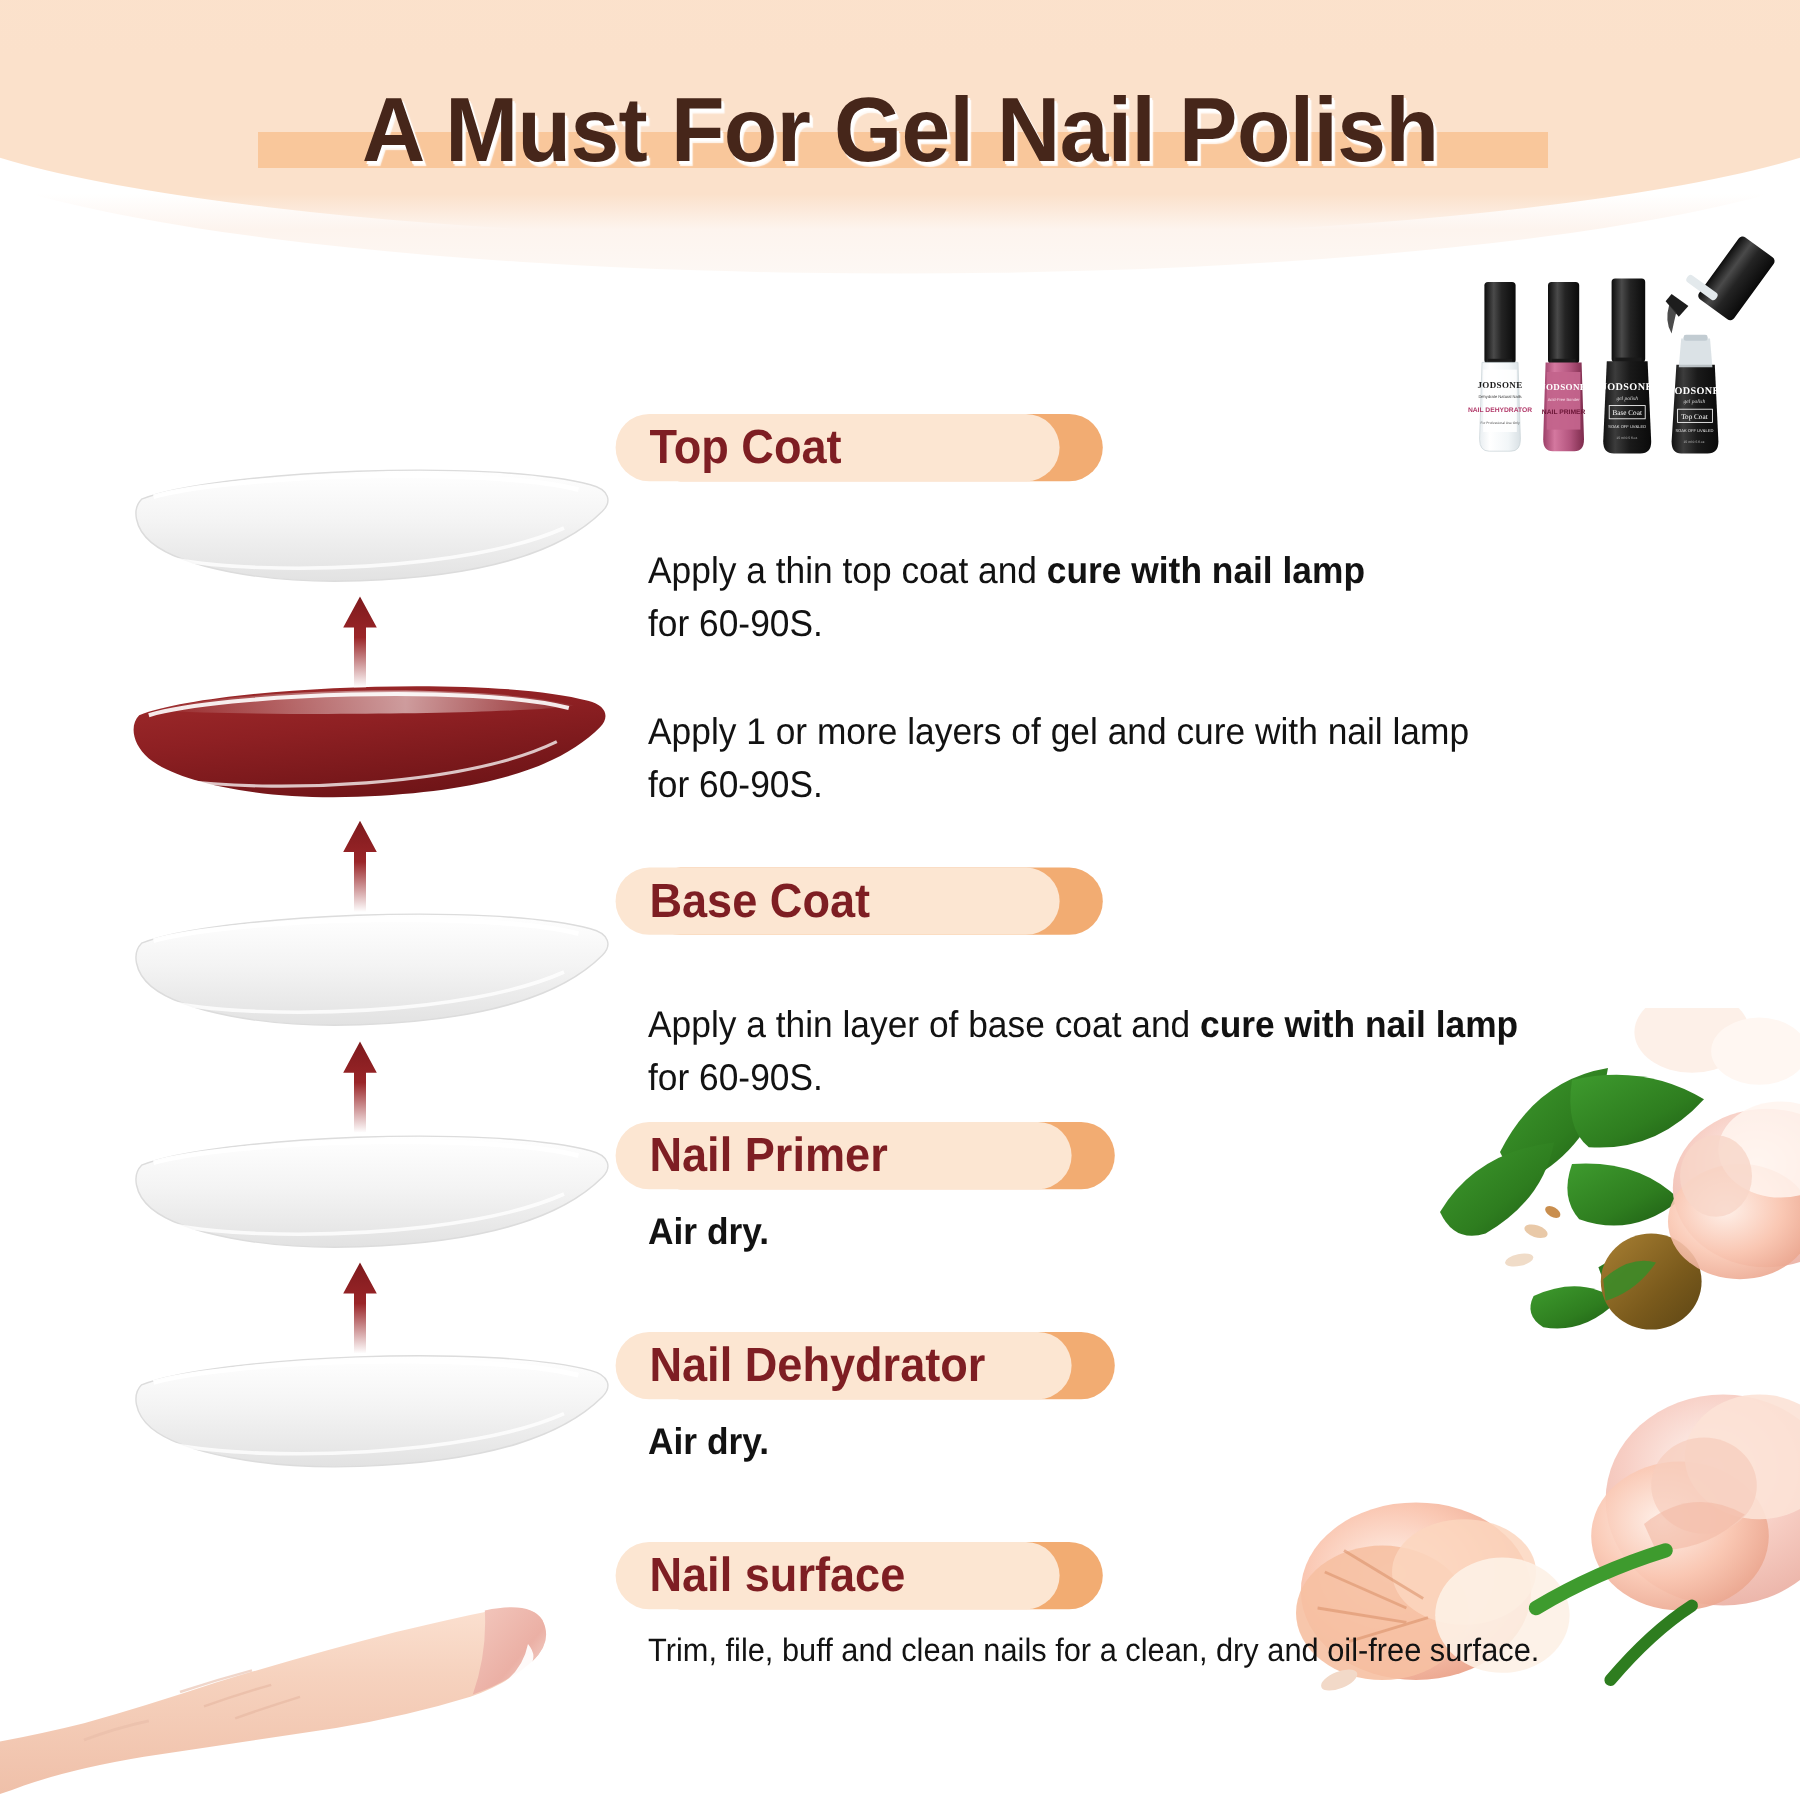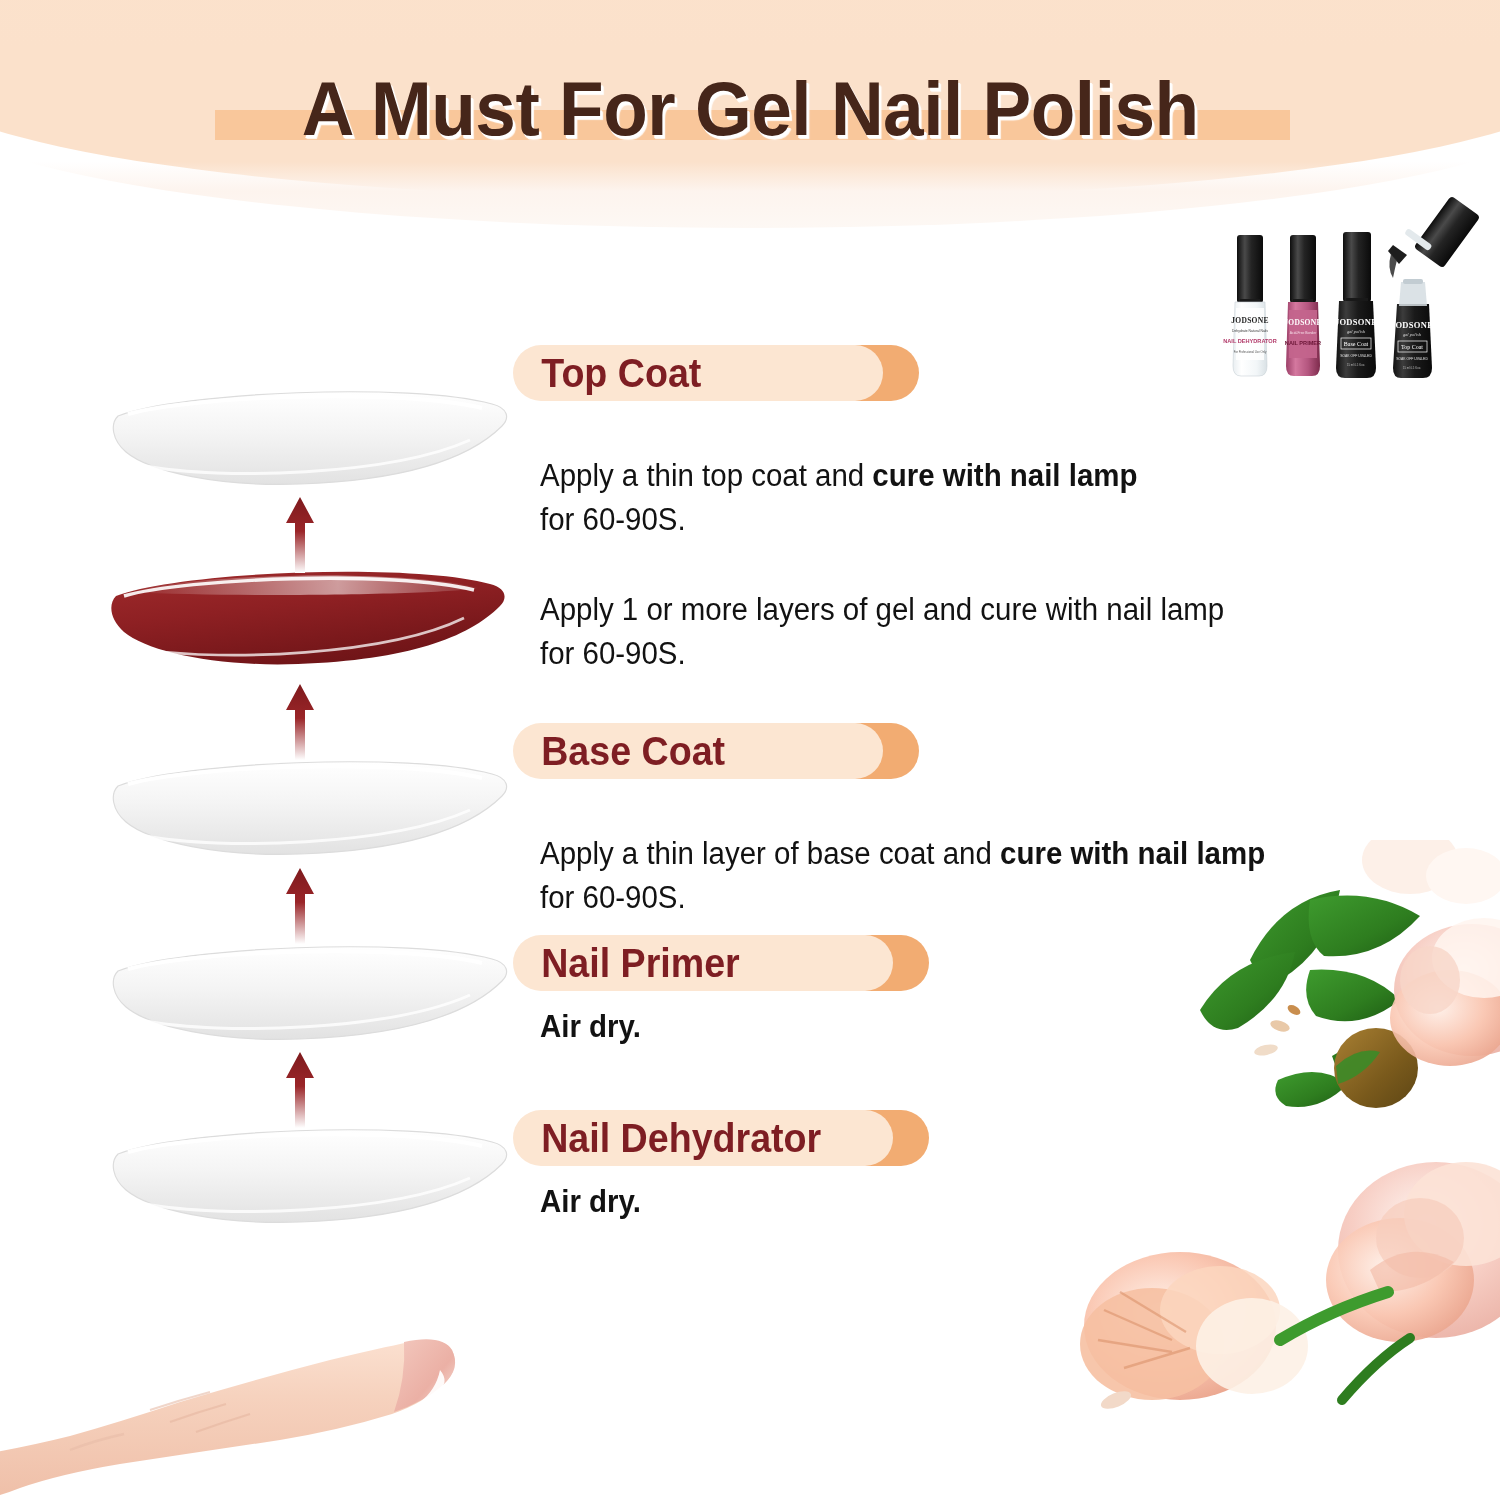--- a/index.html
+++ b/index.html
@@ -314,20 +314,28 @@
 
   <div class="step" style="top:1110px;">
     <div class="pill">
       <span class="pill-back" style="width:390px;"></span>
       <span class="pill-front" style="width:380px;"></span>
       <span class="pill-label">Nail Dehydrator</span>
     </div>
     <div class="step-body strong">Air dry.</div>
   </div>
 
+  <div class="step" style="top:1285px;">
+    <div class="pill">
+      <span class="pill-back" style="width:380px;"></span>
+      <span class="pill-front" style="width:370px;"></span>
+      <span class="pill-label">Nail surface</span>
+    </div>
+    <div class="step-body small">Trim, file, buff and clean nails for a clean, dry and oil-free surface.</div>
+  </div>
 
   <div class="bottles">
     <svg viewBox="0 0 320 215">
       <defs>
         <linearGradient id="capG" x1="0" y1="0" x2="1" y2="0">
           <stop offset="0%" stop-color="#0d0d0d"></stop>
             <stop offset="30%" stop-color="#4a4a4a"></stop>
           <stop offset="55%" stop-color="#242424"></stop>
             <stop offset="100%" stop-color="#0a0a0a"></stop>
         </linearGradient>

